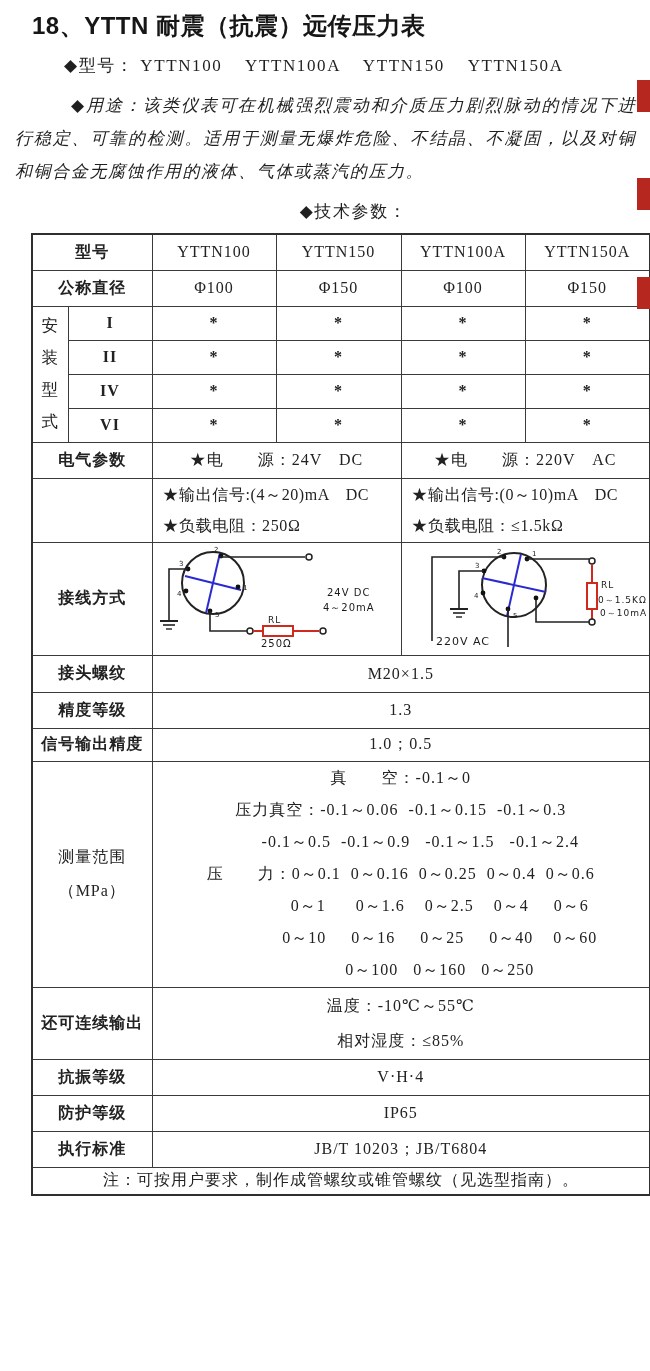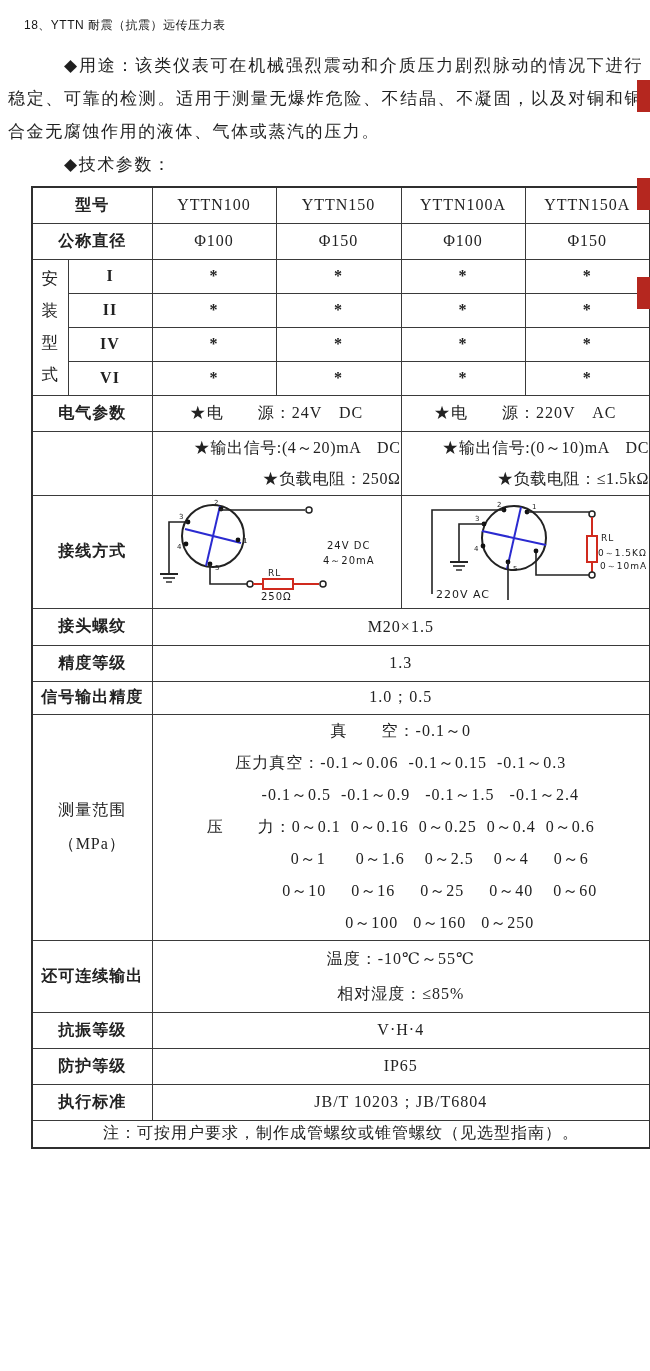--- a/index.html
+++ b/index.html
@@ -3,39 +3,39 @@
 <meta charset="utf-8">
 <style>
   html,body{margin:0;padding:0;}
   body{
     width:650px;height:1371px;background:#ffffff;position:relative;overflow:hidden;
     font-family:"Liberation Serif","DejaVu Serif",serif;color:#1f1f1f;
   }
   .doc{padding:8px 7px 0 8px;}
   .title{
     font-family:"Liberation Sans","DejaVu Sans",sans-serif;
-    font-size:12px;font-weight:normal;letter-spacing:0.5px;
-    margin:4px 0 0 16px;line-height:27px;color:#161616;
+    font-size:24px;font-weight:bold;letter-spacing:0.5px;
+    margin:4px 0 0 24px;line-height:27px;color:#161616;
   }
   .bodytext{margin-top:10px;font-size:17px;line-height:33px;letter-spacing:1.6px;}
   .model-line{padding-left:56px;white-space:pre;}
-  .para{text-align:justify;text-indent:56px;margin:0;}
-  .tech-label{padding-left:56px;}
+  .para{text-align:justify;text-indent:56px;margin:7px;font-style:italic;}
+  .tech-label{padding-left:56px;text-align:center;}
   table.spec{
     border-collapse:collapse;table-layout:fixed;width:618px;
     margin:5px 0 0 23px;border:2px solid #2f2f2f;
   }
   table.spec td{
     border:1.5px solid #3a3a3a;text-align:center;vertical-align:middle;
     font-size:16px;padding:0;letter-spacing:1px;color:#222;overflow:hidden;
   }
   td.lbl{font-size:16.5px;font-weight:bold;}
   td.star{font-size:19px;font-weight:bold;}
   td.left-cell{text-align:left;padding-left:10px;letter-spacing:0.6px;}
-  .two-line div{line-height:31px;text-align:right;padding-left:10px;letter-spacing:0.6px;}
+  .two-line div{line-height:31px;text-align:left;padding-left:10px;letter-spacing:0.6px;}
   .mount-chars{
     display:flex;flex-direction:column;justify-content:space-around;
     height:128px;align-items:center;font-size:16.5px;
   }
   td.range-lbl{vertical-align:top;padding-top:8px;line-height:34px;}
   td.range-val{
     text-align:left;vertical-align:top;padding:3px 0 0 8px;
     line-height:32px;letter-spacing:0.5px;
   }
   .range-line{white-space:pre;}
@@ -50,20 +50,21 @@
   svg text{font-family:"DejaVu Sans","Liberation Sans",sans-serif;fill:#1a1a1a;}
 </style>
 </head>
 <body>
 
 <div class="doc">
 
   <div class="title">18、YTTN 耐震（抗震）远传压力表</div>
 
   <div class="bodytext">
+    <div class="model-line">◆型号： YTTN100    YTTN100A    YTTN150    YTTN150A</div>
     <p class="para">◆用途：该类仪表可在机械强烈震动和介质压力剧烈脉动的情况下进行稳定、可靠的检测。适用于测量无爆炸危险、不结晶、不凝固，以及对铜和铜合金无腐蚀作用的液体、气体或蒸汽的压力。</p>
     <div class="tech-label">◆技术参数：</div>
   </div>
 
   <table class="spec">
     <colgroup>
       <col style="width:36px">
         <col style="width:84px">
       <col style="width:124px">
         <col style="width:125px">

